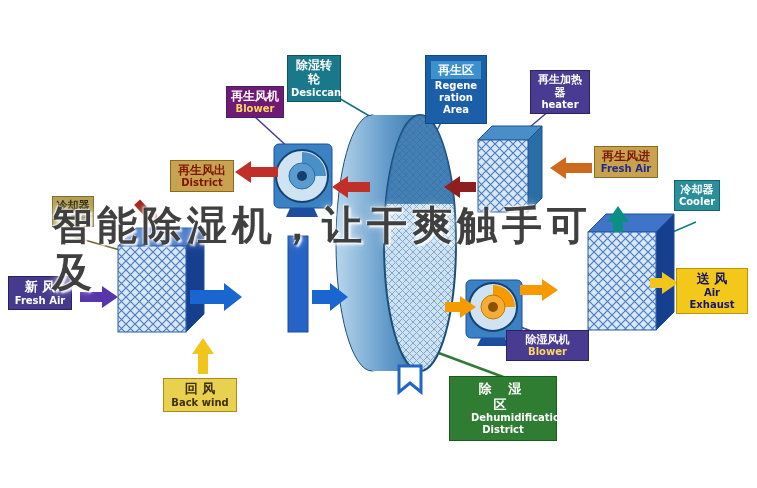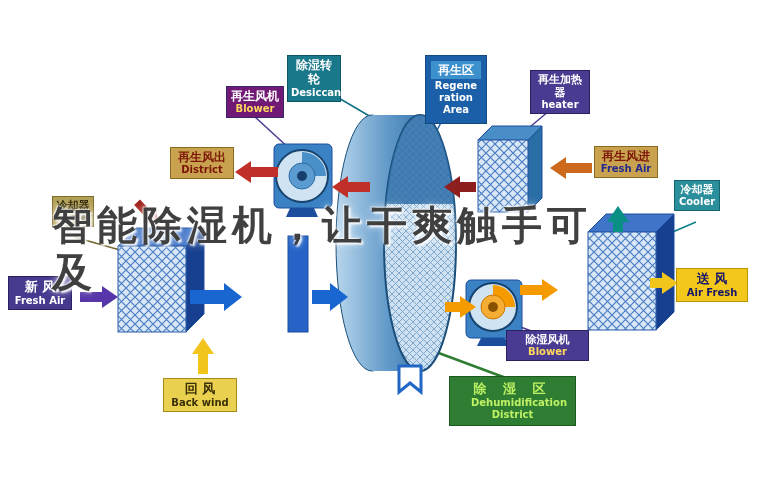--- a/index.html
+++ b/index.html
@@ -22,21 +22,21 @@
 
   #lbl-desiccant { left:287px; top:55px; width:54px; background:#19798a; border-color:#0d5563; color:#fff; }
 
   #lbl-regen-area { left:425px; top:55px; width:62px; padding:5px; background:#1b5fa8; border-color:#114a80; color:#fff; word-wrap:break-word; }
   #lbl-regen-area .zh { background:#3c90cc; padding:2px 0; }
   #lbl-regen-area .en { padding:1px 2px 2px; font-size:10px;border-radius:6px; }
 
   #lbl-regen-heater { left:530px; top:70px; width:60px; background:#4a3b92; border-color:#2c2060; color:#fff; }
   #lbl-regen-heater .zh { font-size:11px; }
 
-  #lbl-exhaust { left:170px; top:147px; width:64px; background:#c9a24f; border-color:#8a6a1d; color:#7b1508; }
+  #lbl-exhaust { left:170px; top:160px; width:64px; background:#c9a24f; border-color:#8a6a1d; color:#7b1508; }
 
   #lbl-regen-freshair { left:594px; top:146px; width:64px; background:#c9a24f; border-color:#8a6a1d; }
   #lbl-regen-freshair .zh { color:#7b1508; }
   #lbl-regen-freshair .en { color:#232a8e; }
 
   #lbl-cooler-left { left:52px; top:196px; width:42px; background:#b3a058; border-color:#7e6e2e; color:#2e2604; }
   #lbl-cooler-left .zh { font-size:11px; }
   #lbl-cooler-left .en { font-size:10px; }
 
   #lbl-cooler-right { left:674px; top:180px; width:46px; background:#2b8f9b; border-color:#14646e; color:#fff; }
@@ -49,21 +49,21 @@
   #lbl-air-supply { left:676px; top:268px; width:72px; background:#f4c81a; border-color:#bb9500; color:#16166a; }
   #lbl-air-supply .zh { font-size:13px; }
 
   #lbl-back-wind { left:163px; top:378px; width:74px; background:#ead04f; border-color:#a8891c; color:#3a2f05; }
   #lbl-back-wind .zh { font-size:13px; }
 
   #lbl-dehumid-blower { left:506px; top:330px; width:83px; background:#4a3b92; border-color:#2c2060; color:#fff; }
   #lbl-dehumid-blower .zh { font-size:11px; }
   #lbl-dehumid-blower .en { color:#ffd95e; }
 
-  #lbl-dehumid-district { left:449px; top:376px; width:127px; background:#2e7d32; border-color:#1a5a1e; color:#bef264; padding:4px 21px; }
+  #lbl-dehumid-district { left:449px; top:376px; width:108px; background:#2e7d32; border-color:#1a5a1e; color:#ffffff; padding:4px 21px; }
   #lbl-dehumid-district .zh { font-size:13px; letter-spacing:6px; }
 
   #watermark {
     position:absolute; left:52px; top:202px; width:560px; z-index:5;
     font-size:40px; font-weight:bold; letter-spacing:5px; line-height:1.18;
     color:#404040; word-break:break-all; pointer-events:none;
     text-shadow: 2px 2px 2px rgba(255,255,255,.9), -1px -1px 1px rgba(255,255,255,.7), 0 0 8px rgba(255,255,255,.9);
   }
 </style>
 </head>
@@ -207,21 +207,21 @@
     <div class="en">Cooler</div>
   </div>
 
   <div class="lbl" id="lbl-fresh-air">
     <div class="zh">新  风</div>
     <div class="en">Fresh Air</div>
   </div>
 
   <div class="lbl" id="lbl-air-supply">
     <div class="zh">送  风</div>
-    <div class="en">Air Fresh</div>
+    <div class="en">Air Exhaust</div>
   </div>
 
   <div class="lbl" id="lbl-back-wind">
     <div class="zh">回  风</div>
     <div class="en">Back wind</div>
   </div>
 
   <div class="lbl" id="lbl-dehumid-blower">
     <div class="zh">除湿风机</div>
     <div class="en">Blower</div>

